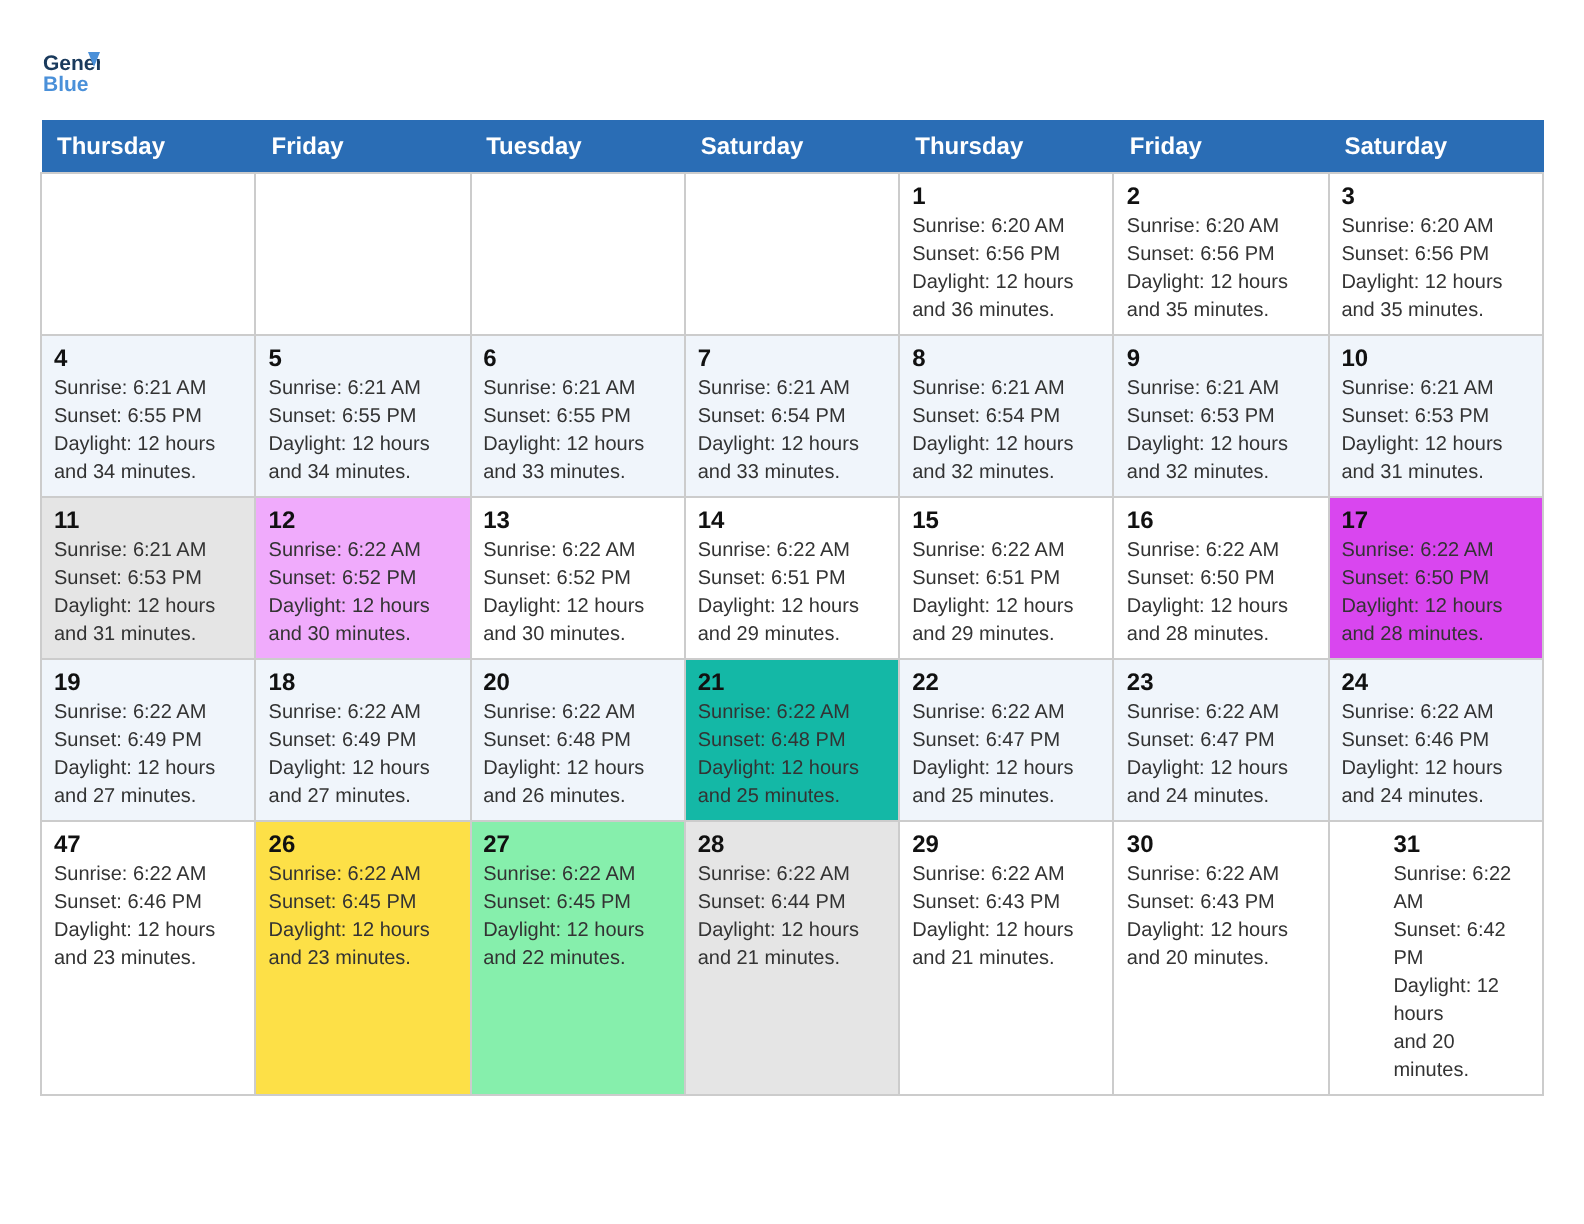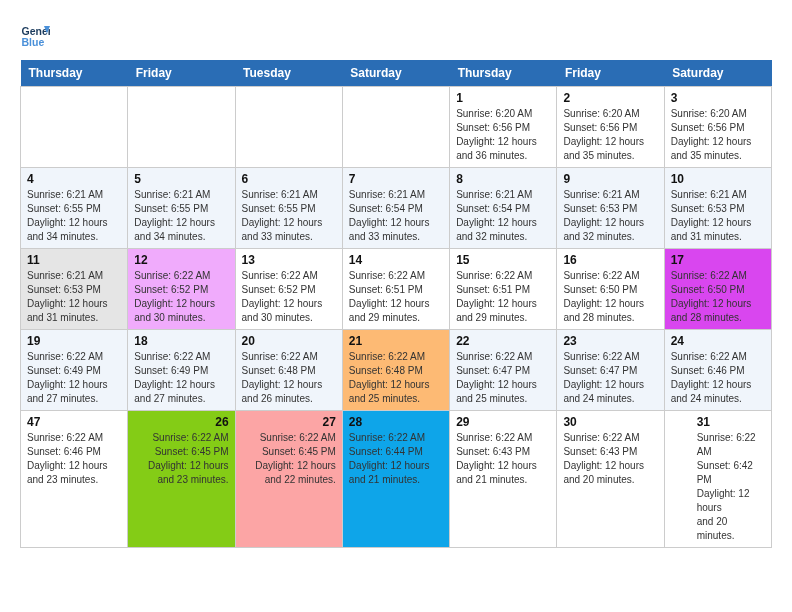--- a/index.html
+++ b/index.html
@@ -258,21 +258,21 @@
 Daylight: 12 hours
 and 27 minutes.</div>
         </td>
         <td style="background: rgb(240, 245, 251);">
           <div class="day-number">20</div>
           <div class="day-info" style="white-space: pre-line;">Sunrise: 6:22 AM
 Sunset: 6:48 PM
 Daylight: 12 hours
 and 26 minutes.</div>
         </td>
-        <td style="background: #fdba74;">
+        <td style="background: #14b8a6;">
           <div class="day-number">21</div>
           <div class="day-info" style="white-space: pre-line;">Sunrise: 6:22 AM
 Sunset: 6:48 PM
 Daylight: 12 hours
 and 25 minutes.</div>
         </td>
         <td style="background: rgb(240, 245, 251);">
           <div class="day-number">22</div>
           <div class="day-info" style="white-space: pre-line;">Sunrise: 6:22 AM
 Sunset: 6:47 PM
@@ -295,35 +295,35 @@
         </td>
       </tr>
       <tr>
         <td style="background: rgb(255, 255, 255);">
           <div class="day-number">47</div>
           <div class="day-info" style="white-space: pre-line;">Sunrise: 6:22 AM
 Sunset: 6:46 PM
 Daylight: 12 hours
 and 23 minutes.</div>
         </td>
-        <td style="background: #84cc16; text-align: right;">
+        <td style="background: #fde047;">
           <div class="day-number">26</div>
           <div class="day-info" style="white-space: pre-line;">Sunrise: 6:22 AM
 Sunset: 6:45 PM
 Daylight: 12 hours
 and 23 minutes.</div>
         </td>
-        <td style="background: #fca5a5; text-align: right;">
+        <td style="background: #86efac;">
           <div class="day-number">27</div>
           <div class="day-info" style="white-space: pre-line;">Sunrise: 6:22 AM
 Sunset: 6:45 PM
 Daylight: 12 hours
 and 22 minutes.</div>
         </td>
-        <td style="background: #0ea5e9;">
+        <td style="background: #e5e5e5;">
           <div class="day-number">28</div>
           <div class="day-info" style="white-space: pre-line;">Sunrise: 6:22 AM
 Sunset: 6:44 PM
 Daylight: 12 hours
 and 21 minutes.</div>
         </td>
         <td style="background: rgb(255, 255, 255);">
           <div class="day-number">29</div>
           <div class="day-info" style="white-space: pre-line;">Sunrise: 6:22 AM
 Sunset: 6:43 PM

